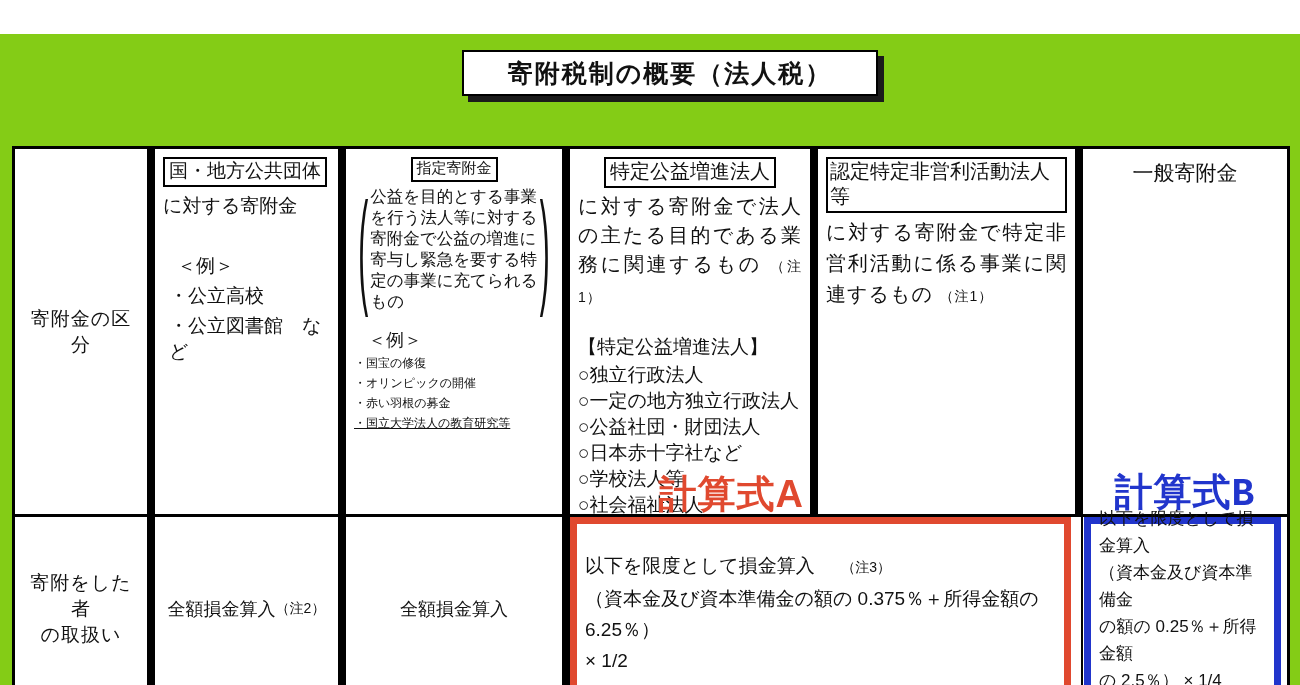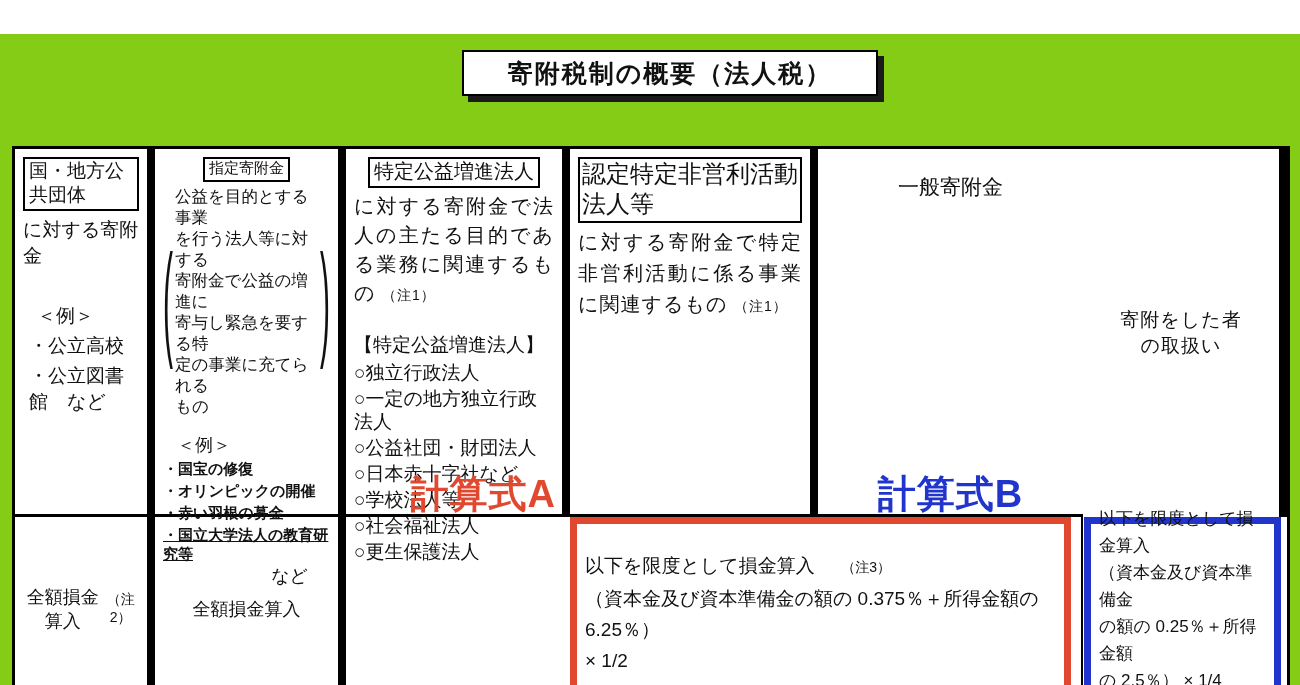--- a/index.html
+++ b/index.html
@@ -39,36 +39,36 @@
   .c-nat .ex-title { margin-top:34px; padding-left:14px; }
   .c-nat .ex-item { margin-top:4px; padding-left:6px; }
   
   .c-des { font-size:18px; }
   .c-des .box-wrap { text-align:center; }
   .c-des .boxed { font-size:15px; }
   .paren-row { display:flex; align-items:center; justify-content:center; margin-top:4px; }
   .paren { display:inline-block; font-size:30px; line-height:1; transform:scaleY(4.2); color:#111; width:10px; }
   .c-des .desc { font-size:16.5px; line-height:21px; padding:0 2px; }
   .c-des .ex-title { margin-top:16px; padding-left:14px; }
-  .c-des .ex-item { margin-top:3px; font-size:15px;font-weight:bold; }
+  .c-des .ex-item { margin-top:3px; font-size:12px; }
   .c-des .ex-item.underline { text-decoration:underline; }
   .c-des .ex-suffix { text-align:right; padding-right:22px; font-size:18px; }
   
   .c-pub { font-size:20px; }
   .c-pub .box-wrap { text-align:center; }
   .c-pub .boxed { font-size:20px; }
   .c-pub .desc { margin-top:4px; line-height:29px; text-align:justify; letter-spacing:1px; }
   .c-pub .list-title { margin-top:22px; font-size:19px; }
   .c-pub .list-item { margin-top:3px; font-size:19px; line-height:23px; }
   
   .c-npo { font-size:20px; }
-  .c-npo .boxed { font-size:24px; letter-spacing:0; padding:0 2px 2px 2px; }
+  .c-npo .boxed { font-size:20px; letter-spacing:0; padding:0 2px 2px 2px; }
   .c-npo .desc { margin-top:4px; line-height:31px; text-align:justify; letter-spacing:1px; }
   
-  .c-gen { font-size:21px; text-align:center; padding-top:24px; }
+  .c-gen { font-size:21px; text-align:center; padding-top:10px;font-family:Liberation Mono, monospace; }
   
   .formula-label {
     position:absolute; bottom:-2px; font-size:38px; font-weight:bold; letter-spacing:1px;
     line-height:1.1; background:transparent;
   }
   .formula-a-label { right:6px; color:var(--red,#e0492f); }
   .formula-b-label { left:0; right:0; text-align:center; color:var(--blue,#2135cc); }
   
   .rowhead { font-size:19px; letter-spacing:1px; }
   
@@ -94,20 +94,23 @@
 <body>
 
 <div class="canvas">
 
   <div class="title-box">
     <span>寄附税制の概要（法人税）</span>
   </div>
 
   <div class="table">
 
+    <div class="cell row1 center-cell rowhead">
+      <span class="ml">寄附金の区分</span>
+    </div>
 
     <div class="cell row1 c-nat">
       <span class="boxed">国・地方公共団体</span>
       <div class="sub">に対する寄附金</div>
       <div class="ex-title">＜例＞</div>
       <div class="ex-item">・公立高校</div>
       <div class="ex-item">・公立図書館　など</div>
     </div>
 
     <div class="cell row1 c-des">
@@ -122,21 +125,20 @@
 寄与し緊急を要する特
 定の事業に充てられる
 もの</span>
         <span class="paren">)</span>
       </div>
       <div class="ex-title">＜例＞</div>
       <div class="ex-item">・国宝の修復</div>
       <div class="ex-item">・オリンピックの開催</div>
       <div class="ex-item">・赤い羽根の募金</div>
       <div class="ex-item underline">・国立大学法人の教育研究等</div>
-      <div class="ex-suffix">など</div>
     </div>
 
     <div class="cell row1 c-pub">
       <div class="box-wrap">
         <span class="boxed">特定公益増進法人</span>
       </div>
       <div class="desc">
         <span>に対する寄附金で法人の主たる目的である業務に関連するもの</span>
         <span class="note">（注1）</span>
       </div>

